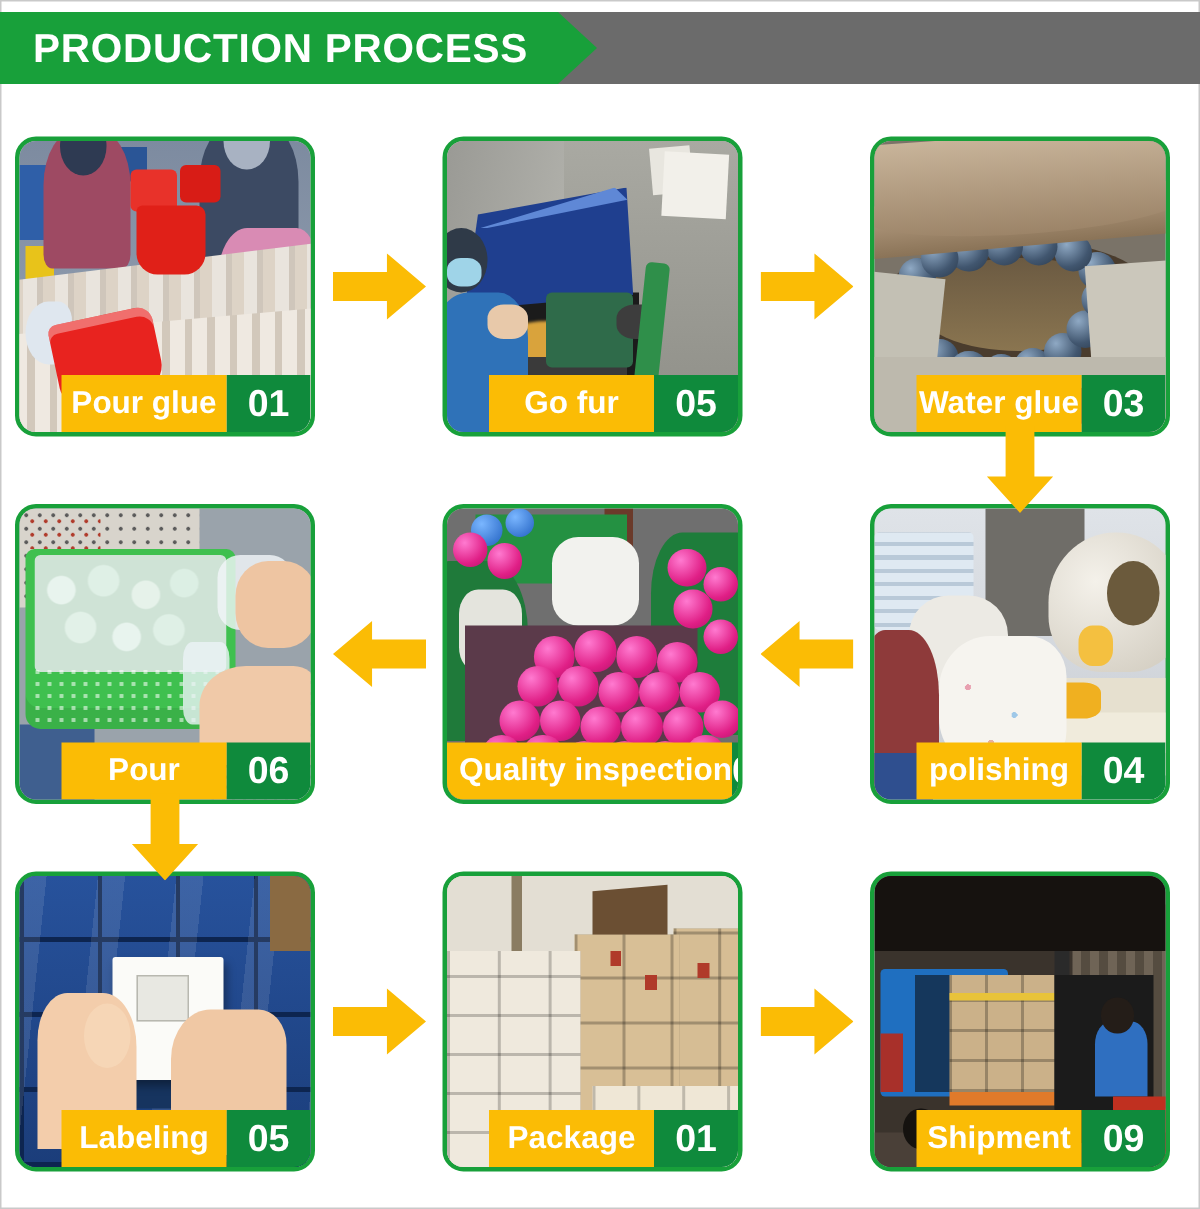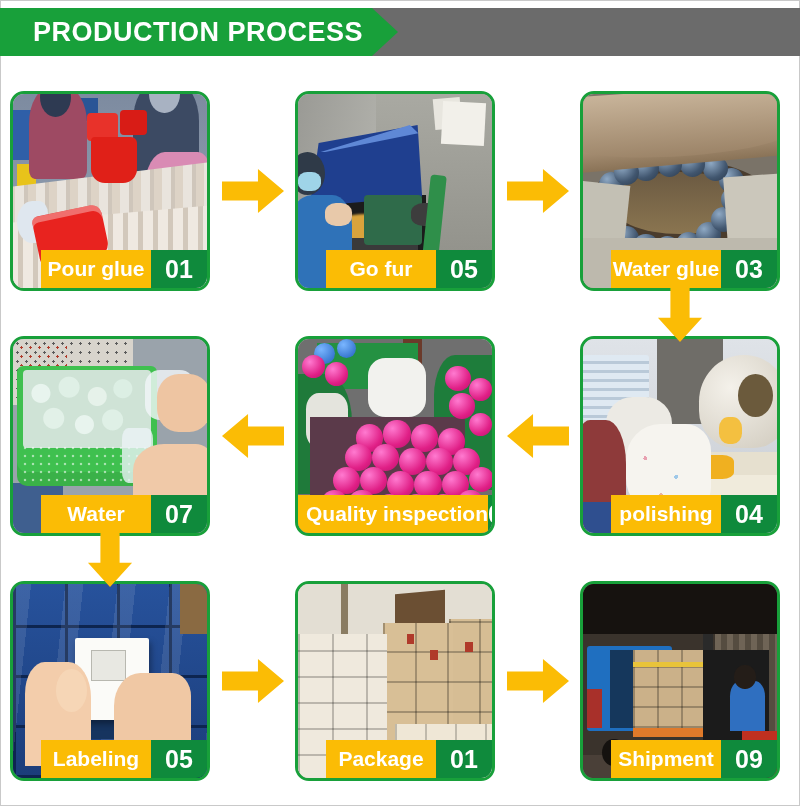--- a/index.html
+++ b/index.html
@@ -31,21 +31,20 @@
     clip-path: polygon(0 0, 372px 0, 398px 50%, 372px 100%, 0 100%);
   }
   .banner-title {
     position:absolute; left:22px; top:0; height:48px;
     display:flex; align-items:center;
     color:#ffffff;
     font-size:27px;
     font-weight:bold;
     letter-spacing:0.5px;
     white-space:nowrap;
-    margin-left:11px;
   }
 
   
   .grid {
     position:absolute; left:0; top:62px; width:800px; height:742px;
   }
   .row { position:absolute; left:0; width:800px; height:200px; }
   .row-1 { top:29px; }
   .row-2 { top:274px; }
   .row-3 { top:519px; }
@@ -435,22 +434,22 @@
           <div class="b basket"></div>
             <div class="b balls"></div>
             <div class="b basket-mesh"></div>
           <div class="b bag"></div>
             <div class="b hand2"></div>
           <div class="b bag2"></div>
             <div class="b hand1"></div>
         </div>
       </div>
       <div class="label label-std">
-        <div class="label-text">Water</div>
-        <div class="label-num">07</div>
+        <div class="label-text">Pour</div>
+        <div class="label-num">06</div>
       </div>
     </div>
 
     <div class="card col-2">
       <div class="photo">
         <div class="sc p5">
           <div class="b chair"></div>
           <div class="b green-t"></div>
             <div class="b green-l"></div>
             <div class="b green-r"></div>

